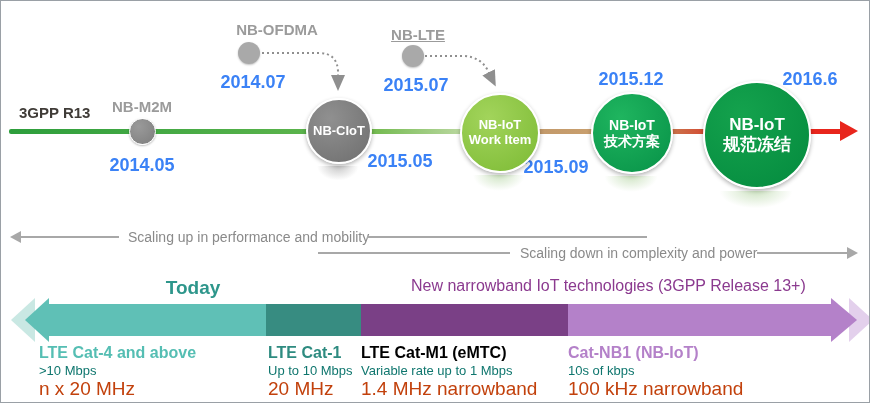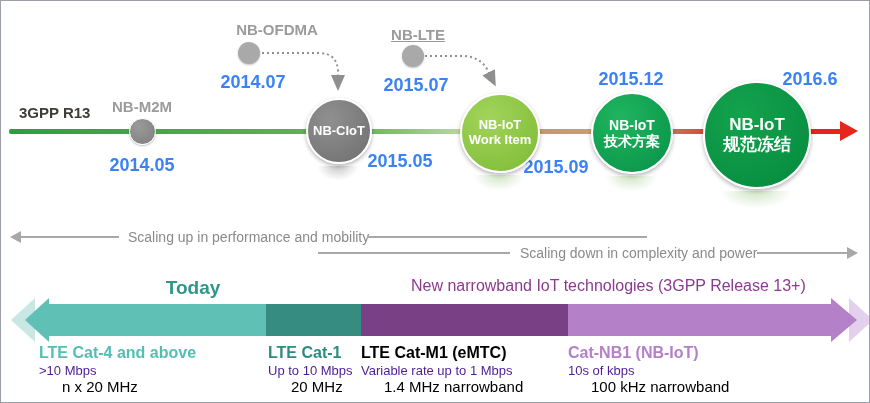--- a/index.html
+++ b/index.html
@@ -55,22 +55,22 @@
     border-top:6px solid transparent;border-bottom:6px solid transparent;border-right:11px solid #a8a8a8;}
   .sc-head-right{position:absolute;left:846px;top:246px;width:0;height:0;
     border-top:6px solid transparent;border-bottom:6px solid transparent;border-left:11px solid #a8a8a8;}
 
   
   .today{left:192px;top:276px;font-size:19px;font-weight:bold;color:#2e968b;}
   .newtech{left:410px;top:276px;font-size:16px;font-weight:normal;color:#8b3a8f;}
   .bar-svg{position:absolute;left:0;top:294px;}
 
   .cat-title{position:absolute;top:343px;font-size:16px;font-weight:bold;}
-  .cat-spec1{position:absolute;top:362px;font-size:13px;color:#4c1d95;}
-  .cat-spec2{position:absolute;top:377px;font-size:15px;color:#000000;margin-left:23px;}
+  .cat-spec1{position:absolute;top:362px;font-size:13px;color:#0f766e;}
+  .cat-spec2{position:absolute;top:377px;font-size:19px;color:#c2410c;}
   .cat1{color:#55beb3;} .cat2{color:#2e8b80;} .cat3{color:#000000;} .cat4{color:#b481c9;}
   .x1{left:38px;} .x2{left:267px;} .x3{left:360px;} .x4{left:567px;}
 </style>
 </head>
 <body>
 
 <div class="frame">
 
   <div class="abs track-label">3GPP R13</div>
   <div class="tl-seg seg1"></div>

